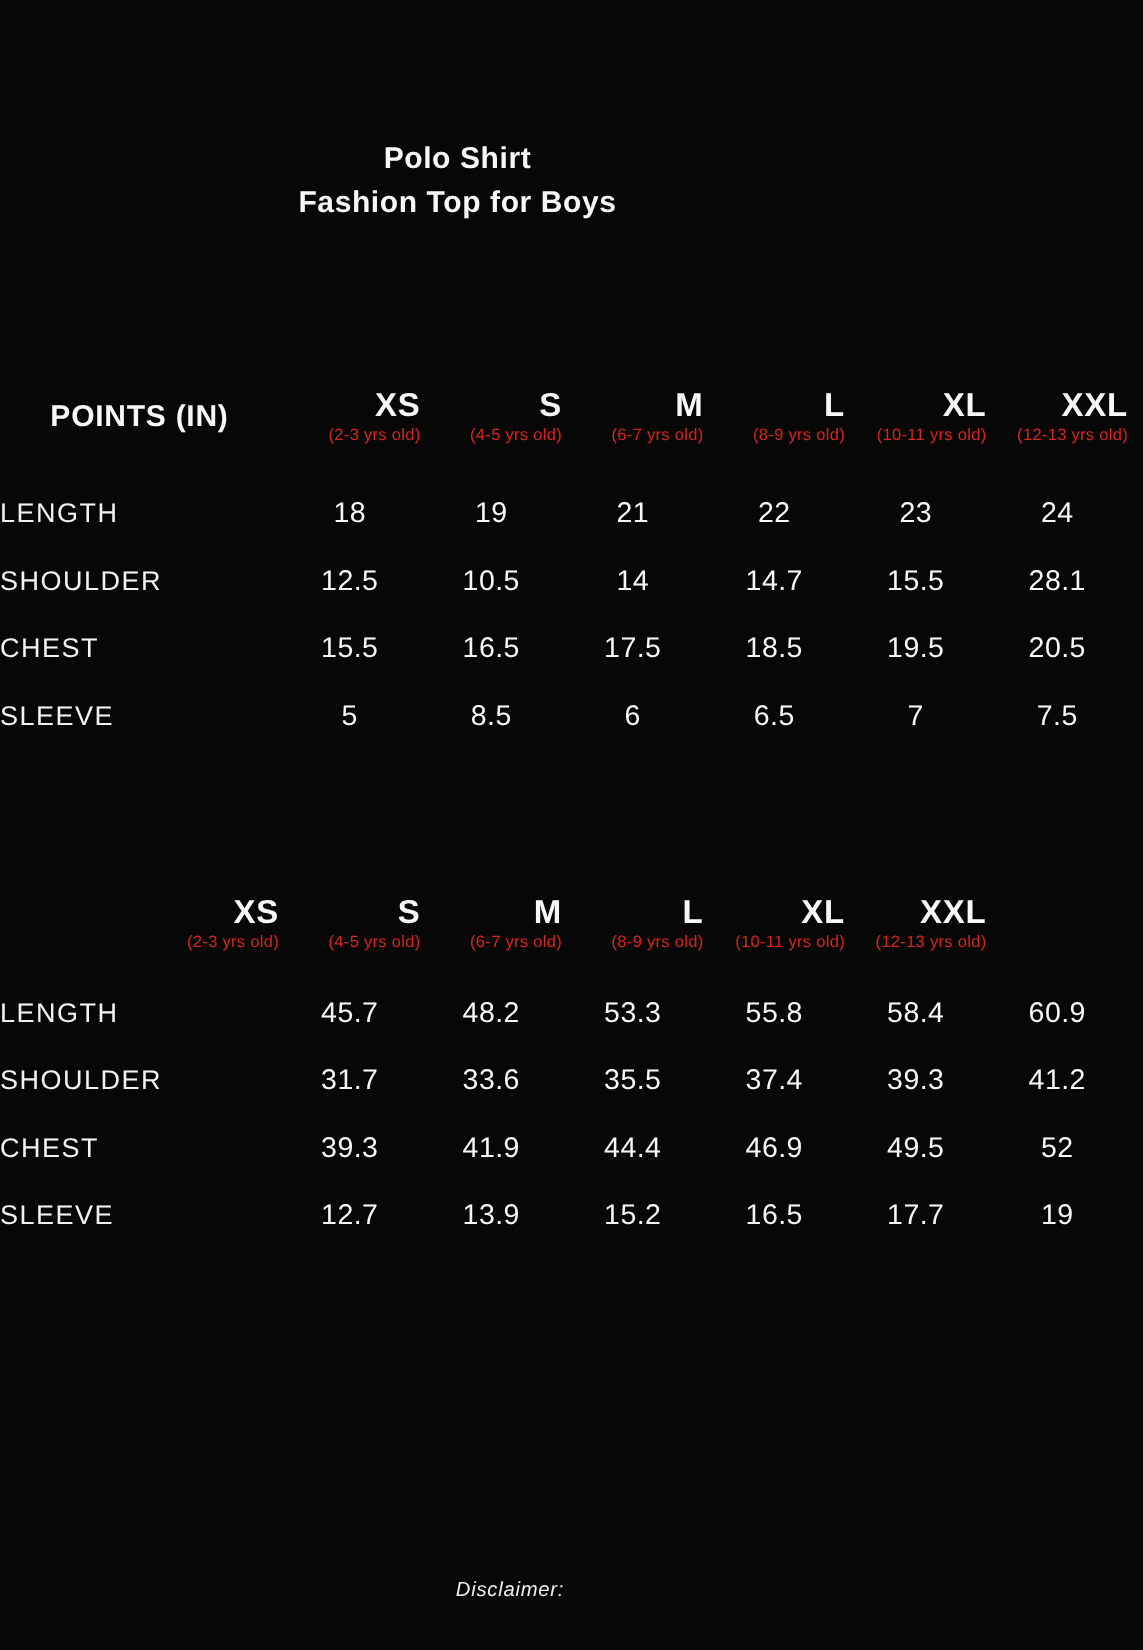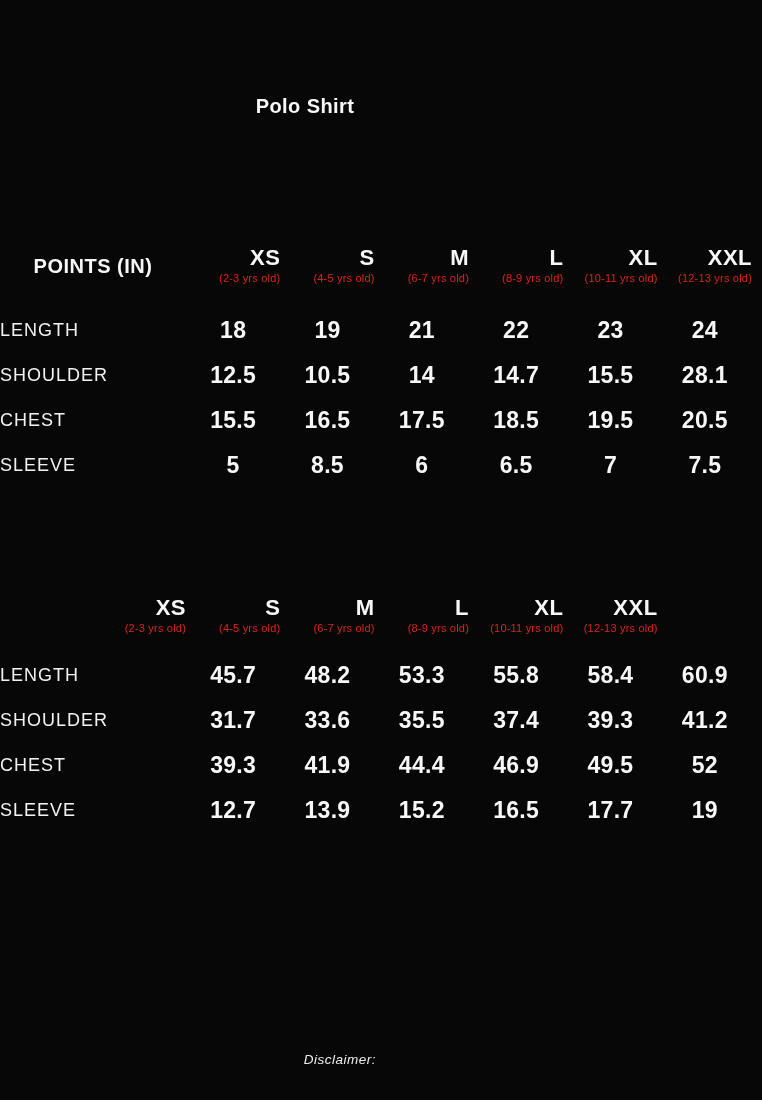--- a/index.html
+++ b/index.html
@@ -10,21 +10,21 @@
     font-family: "Liberation Sans", sans-serif;
     position: relative;
     overflow: hidden;
   }
   .title {
     position: absolute; top: 92px; left: 0; width: 610px;
     text-align: center; font-weight: 700; font-size: 20px;
     line-height: 29px; letter-spacing: 0.4px;
   }
   .size-table { position: absolute; left: 0; width: 762px; }
-  .table-in { top: 240px; }
+  .table-in { top: 252px; }
   .table-cm { top: 590px; }
   .grid {
     display: grid;
     grid-template-columns: 186px repeat(6, 1fr);
     padding-right: 10px;
   }
   .header-row { height: 52px; }
   .unit-label {
     align-self: center; text-align: center;
     font-weight: 700; font-size: 20px; letter-spacing: 0.5px;
@@ -37,32 +37,33 @@
     font-weight: 400; font-size: 11px; line-height: 14px;
     color: #d9251b; letter-spacing: 0.2px; white-space: nowrap;
   }
   .rows-in { margin-top: 16px; }
   .rows-cm { margin-top: 11px; }
   .data-row { height: 45px; align-items: center; }
   .row-label {
     text-align: left; font-weight: 300; font-size: 18px;
     letter-spacing: 1px; color: #f2f2f2;
   }
-  .val { text-align: center; font-weight: 700; font-size: 23px; letter-spacing: 0.3px; }
+  .val { text-align: center; font-weight: 400; font-size: 19px; letter-spacing: 0.3px; }
   .disclaimer {
     position: absolute; top: 1052px; left: 0; width: 680px;
     text-align: center; font-style: italic; font-weight: 500;
     font-size: 13.5px; letter-spacing: 0.5px; color: #efefef;
   }
 </style>
 </head>
 <body>
 
 <header class="title">
   <div>Polo Shirt</div>
+  <div>Fashion Top for Boys</div>
 </header>
 
 <section class="size-table table-in">
   <div class="grid header-row">
     <div class="unit-label">POINTS (IN)</div>
     <div class="size-col">
         <div class="size">XS</div>
         <div class="age">(2-3 yrs old)</div>
       </div>
     <div class="size-col">

